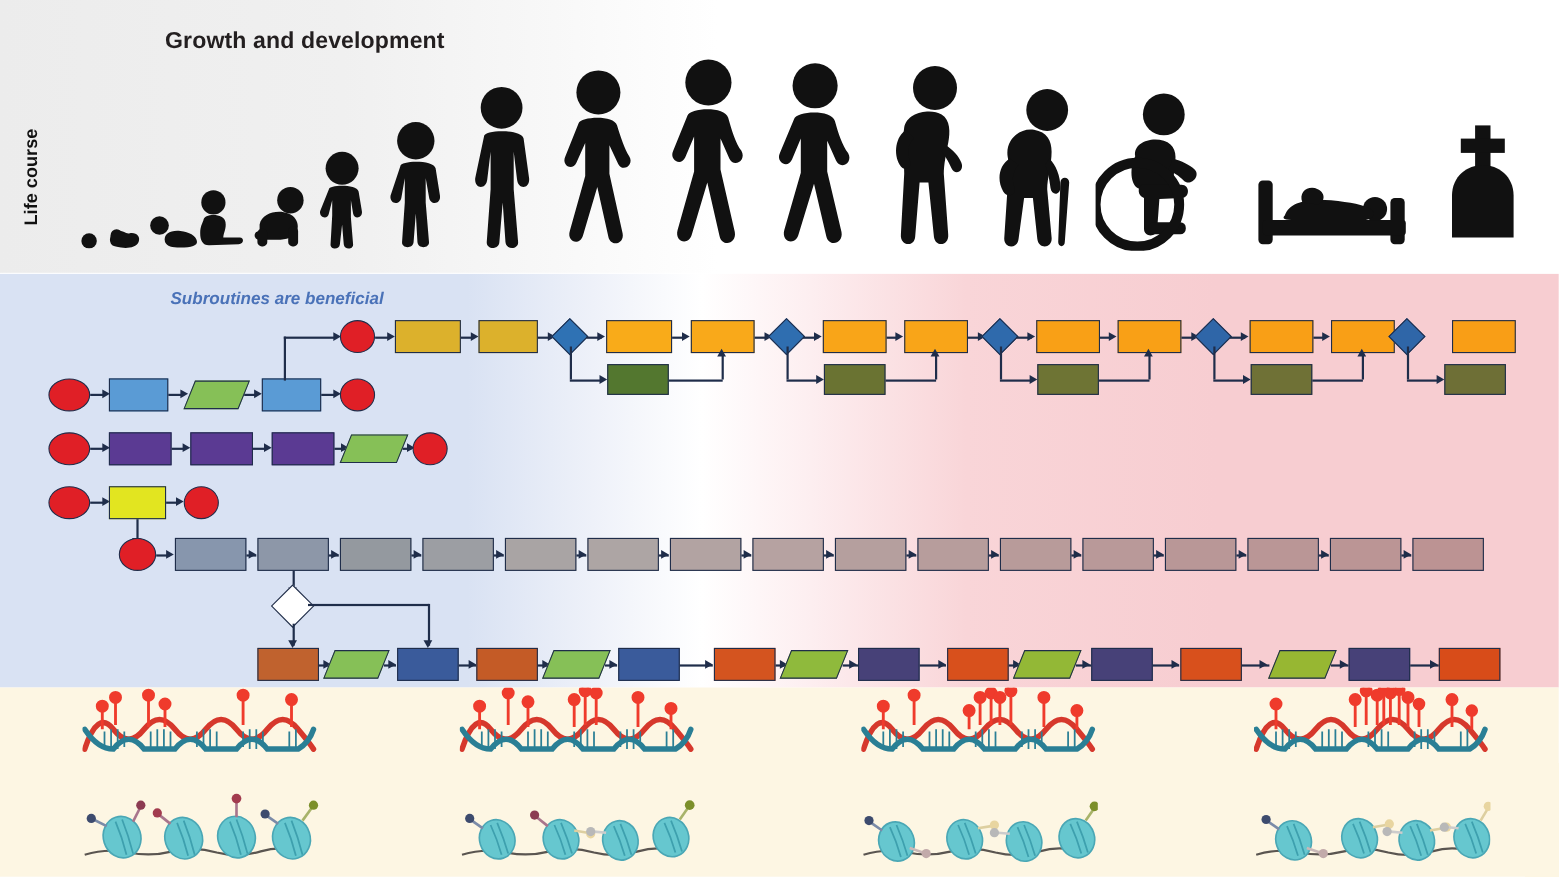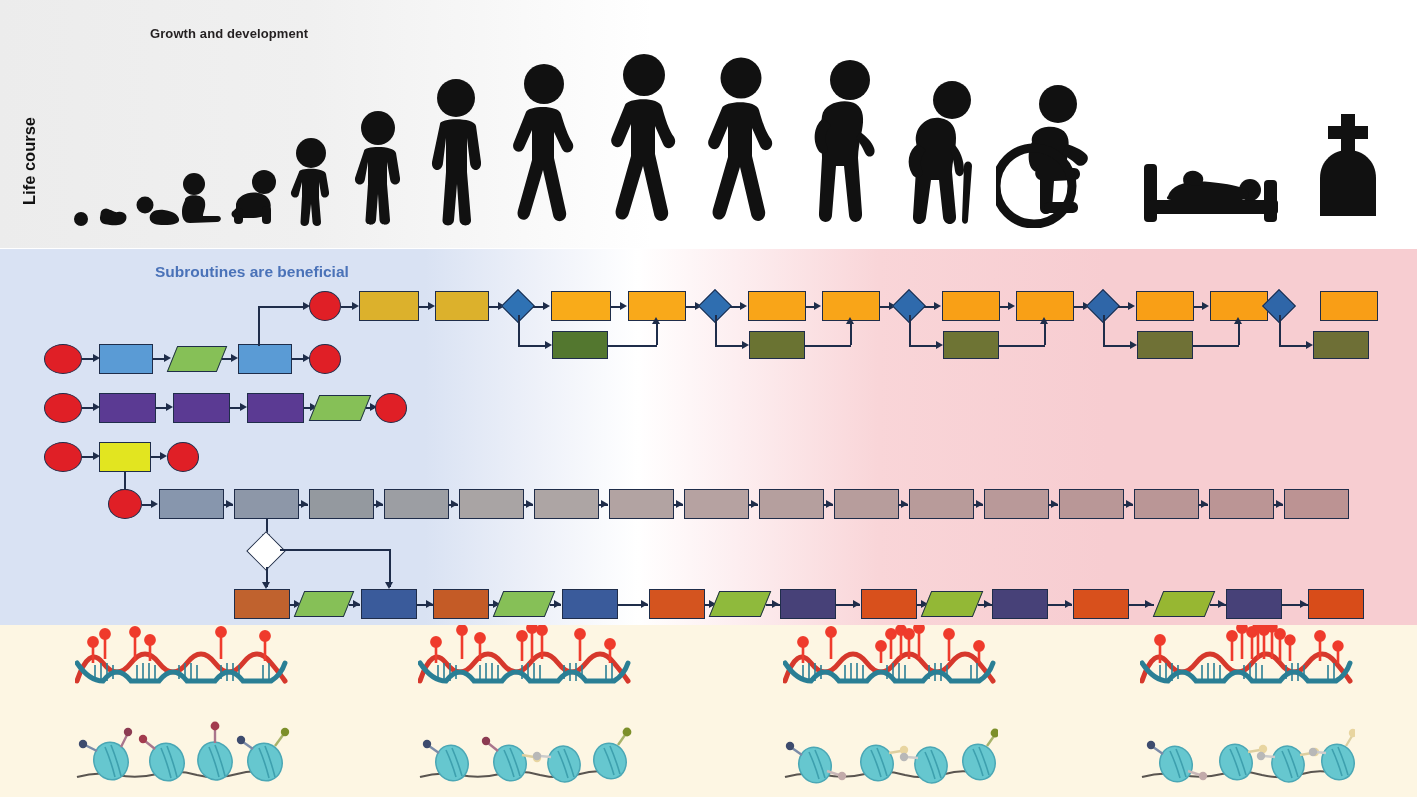--- a/index.html
+++ b/index.html
@@ -4,35 +4,35 @@
 <style>
   html,body{margin:0;padding:0;background:#fff;}
   body{width:1417px;height:797px;font-family:"Liberation Sans",sans-serif;overflow:hidden;position:relative;}
 
   .figure{position:relative;width:1417px;height:797px;}
 
   
   .panel-life{position:absolute;left:0;top:0;width:1417px;height:248px;
      background:linear-gradient(to right,#ececec 0%,#f0f0f0 22%,#f7f7f7 34%,#ffffff 46%,#ffffff 100%);
      overflow:hidden;}
-  .life-title{position:absolute;left:150px;top:26px;font-size:13px;font-weight:bold;color:#231f20;letter-spacing:.1px;}
+  .life-title{position:absolute;left:150px;top:26px;font-size:21px;font-weight:bold;color:#231f20;letter-spacing:.1px;}
   .rot-label{position:absolute;transform-origin:left top;transform:rotate(-90deg);
      font-weight:bold;color:#111;white-space:nowrap;}
   .life-rot{left:20px;top:205px;font-size:16.5px;}
 
   .life-row{position:absolute;left:0;bottom:18px;width:1417px;height:205px;}
   .fig{position:absolute;bottom:0;}
   .fig svg{display:block;}
 
   
   .panel-sw{position:absolute;left:0;top:249px;width:1417px;height:376px;
      background:linear-gradient(to right,
         #d9e2f3 0%, #d9e2f3 30%, #eef1f9 38%, #ffffff 45%,
         #fdeef0 52%, #f9d5d8 62%, #f7cdd1 78%, #f7cdd1 100%);
-     overflow:hidden;}
+     overflow:hidden;font-style:italic;}
   .sw-head{position:absolute;top:14px;font-size:15.5px;font-weight:bold;white-space:nowrap;}
   .sw-head-left{left:155px;color:#4a72b8;}
   .sw-head-right{left:733px;color:#ee1c25;}
 
   .node{position:absolute;box-sizing:border-box;}
   .rect{border:1.6px solid #1f2d4a;}
   .circ{border-radius:50%;border:1.6px solid #1f2d4a;}
   .para{border:1.6px solid #1f2d4a;transform:skewX(-22deg);}
   .diam{border:1.6px solid #1f2d4a;transform:rotate(45deg);}
 

